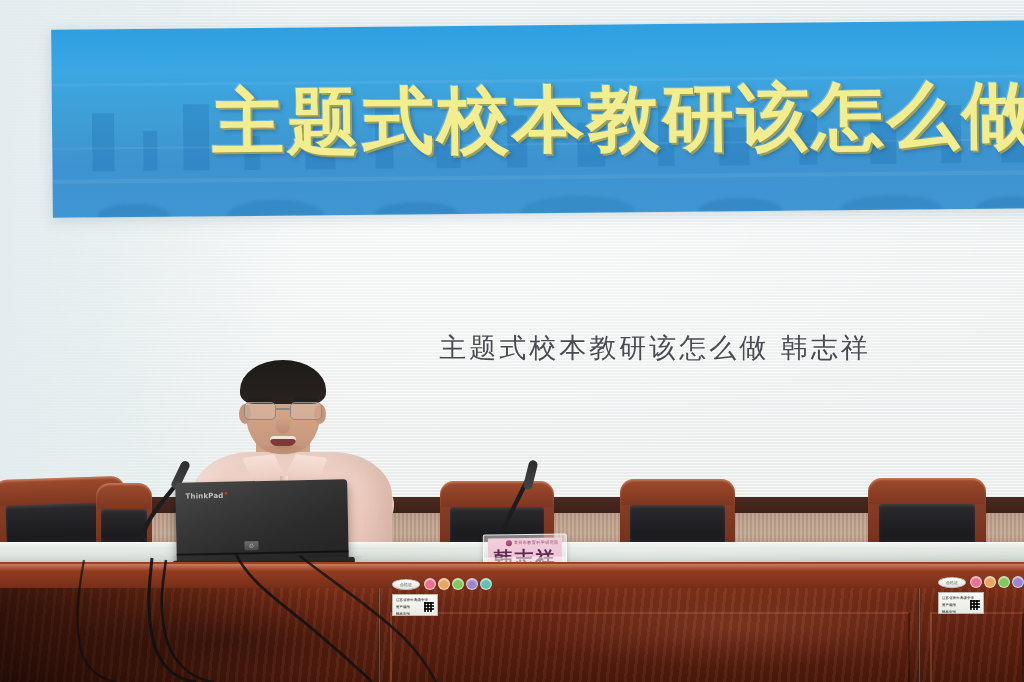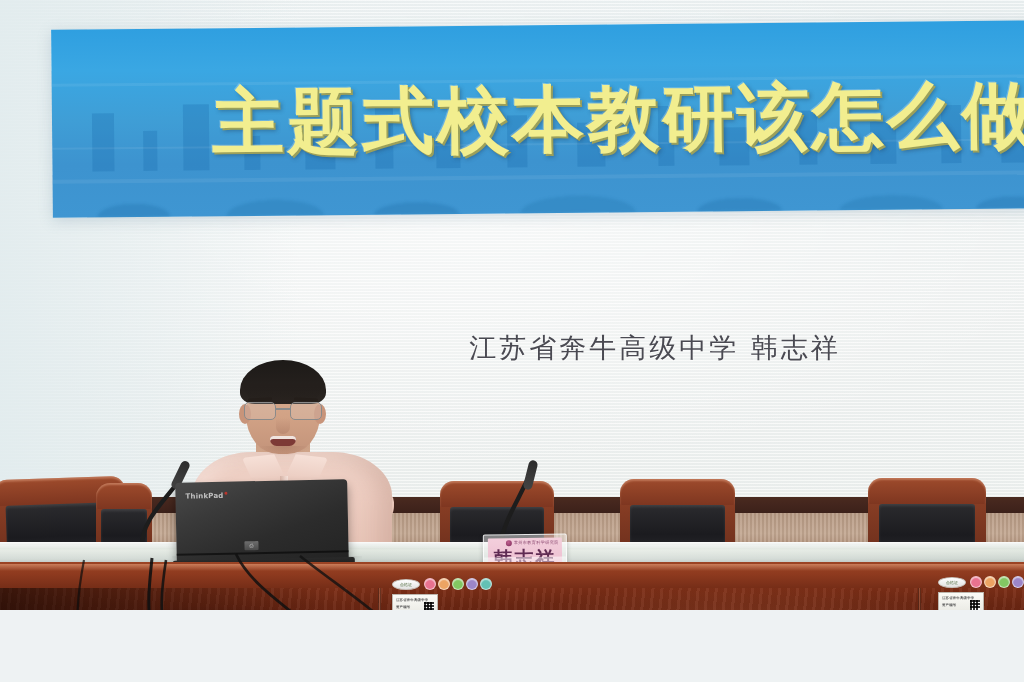--- a/index.html
+++ b/index.html
@@ -5,21 +5,21 @@
   * { box-sizing: border-box; margin: 0; padding: 0; }
   html, body {
     width: 1024px; height: 682px;
     overflow: hidden;
     background: #eef2f3;
     font-family: "Liberation Sans", sans-serif;
   }
 
   #scene {
     position: relative;
-    width: 1024px; height: 610px;
+    width: 1024px; height: 682px;
     overflow: hidden;
   }
 
   
   .wall {
     position: absolute; left: 0; top: 0;
     width: 1024px; height: 520px;
     background: linear-gradient(180deg, #eef3f4 0%, #f3f6f6 28%, #f6f7f6 58%, #f1f3f1 100%);
   }
   .wall-scan {
@@ -455,21 +455,21 @@
       <i style="left:94%; width:24px; height:46px;"></i>
       <div class="trees"></div>
     </div>
     <div class="band" style="top:54px;  height:3px;"></div>
     <div class="band" style="top:118px; height:2px;"></div>
     <div class="band" style="top:150px; height:4px;"></div>
     <div class="banner-title">主题式校本教研该怎么做</div>
   </div>
 
   <div class="slide-sub">
-    <div class="l1">江苏省奔牛高级中学 韩志祥</div>
+    <div class="l1">主题式校本教研该怎么做 韩志祥</div>
   </div>
 
   <div class="back-rail-dark"></div>
   <div class="back-tan">
     <div class="back-tan-tex"></div>
   </div>
 
   <div class="chair chair-l">
     <div class="frame"></div>
     <div class="crest"></div>

